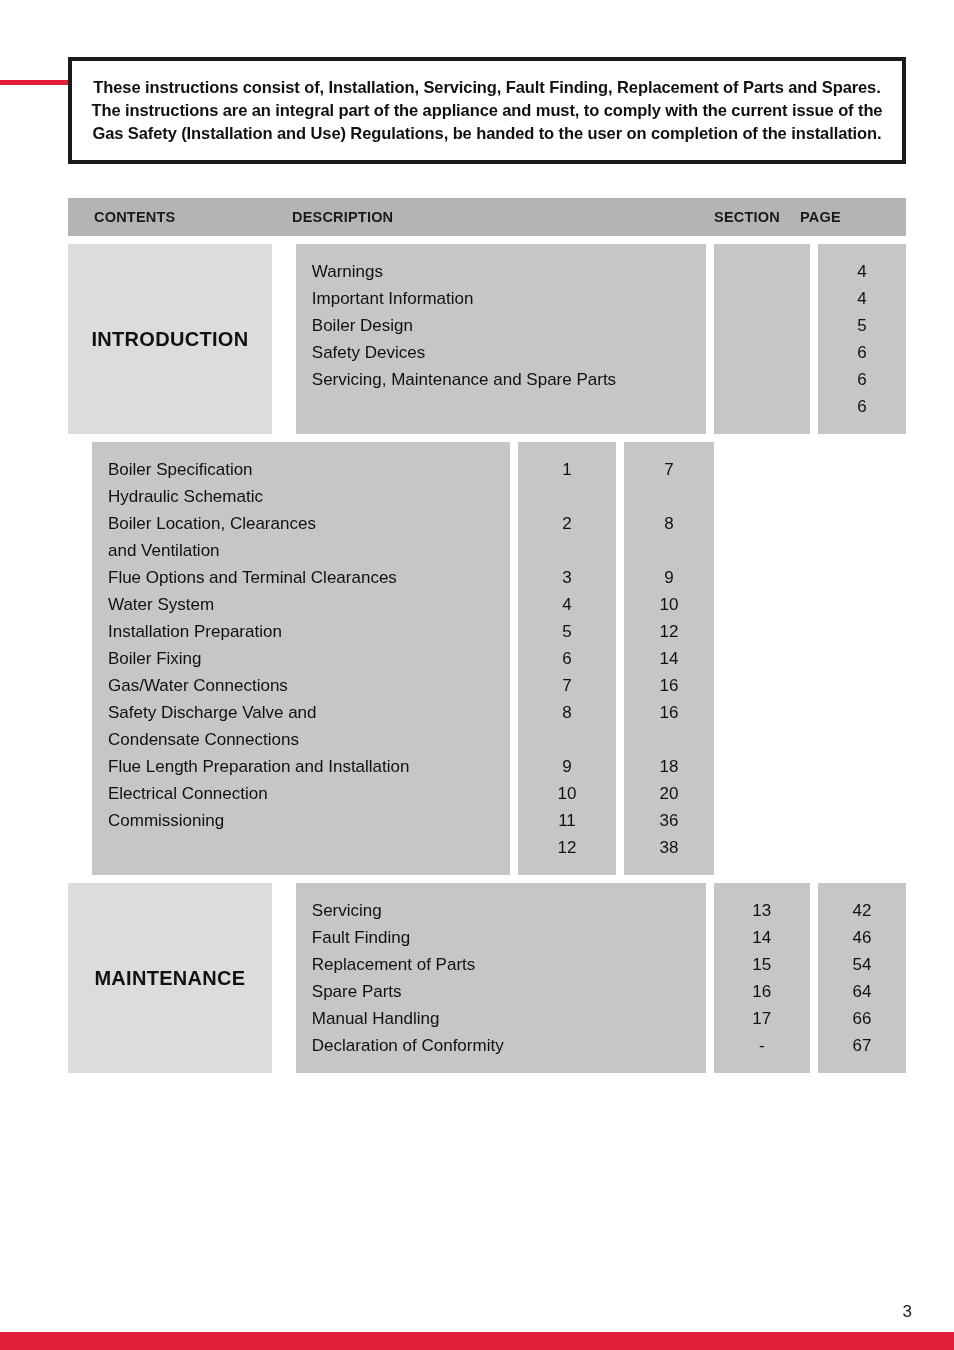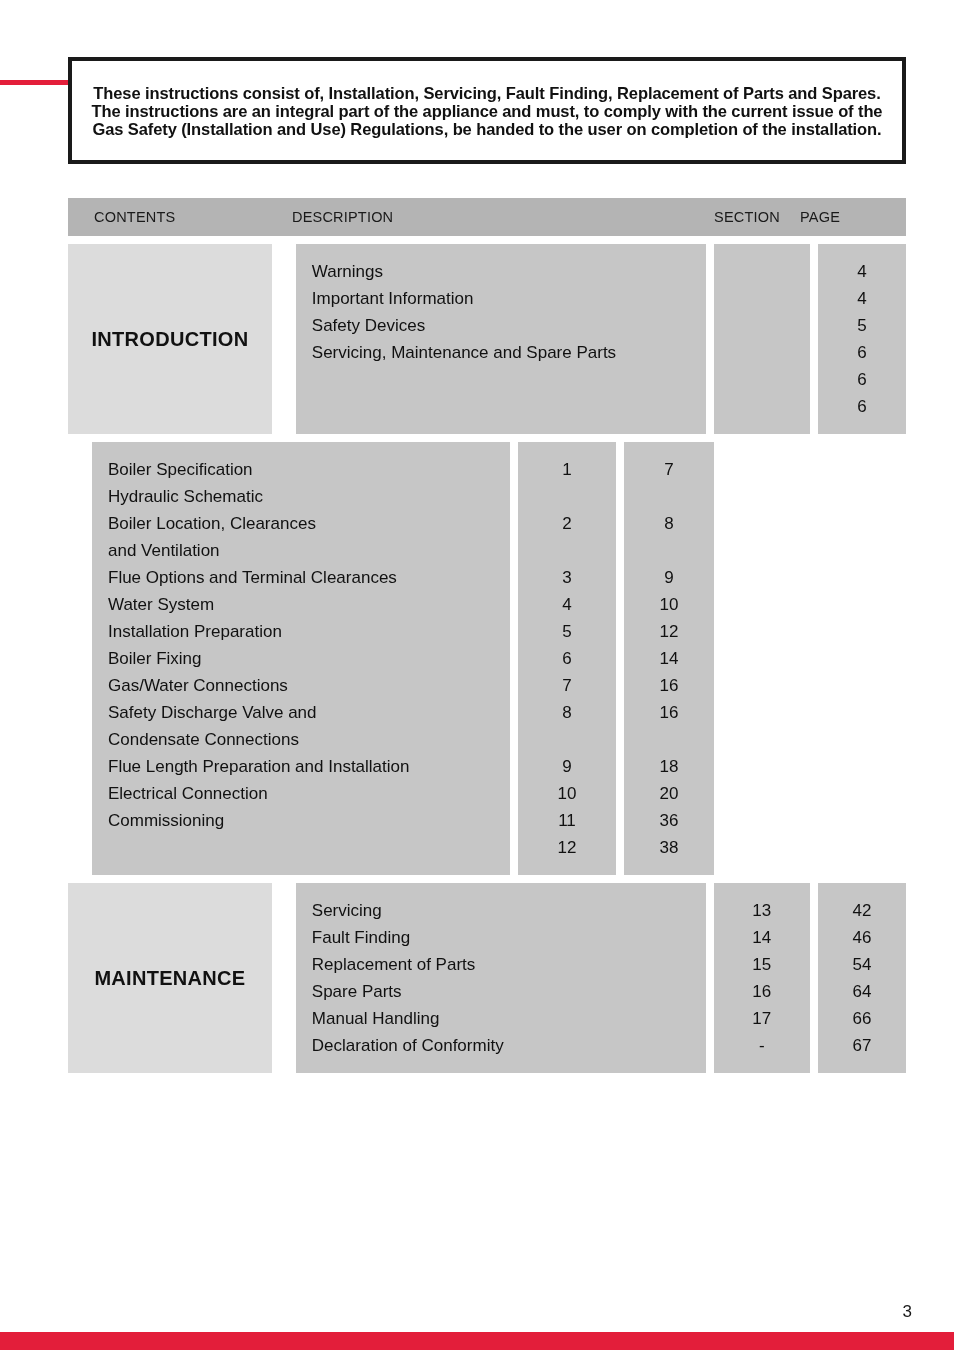--- a/index.html
+++ b/index.html
@@ -35,21 +35,21 @@
     box-sizing: border-box;
     border: 4px solid #1a1a1a;
     background: #ffffff;
     display: flex;
     align-items: center;
     justify-content: center;
   }
   .notice-text {
     font-size: 16.5px;
     font-weight: bold;
-    line-height: 18px;
+    line-height: 23px;
     text-align: center;
     color: #111111;
     padding: 0 10px;
     letter-spacing: -0.1px;
   }
 
   
   .toc {
     position: absolute;
     left: 68px;
@@ -78,21 +78,21 @@
     text-align: center;
     box-sizing: border-box;
   }
   .toc-header .h-page {
     width: 106px;
     text-align: left;
     box-sizing: border-box;
   }
   .toc-header span {
     font-size: 14.5px;
-    font-weight: normal;
+    font-weight: bold;
     color: #1a1a1a;
     letter-spacing: 0.2px;
   }
 
   .toc-group {
     display: flex;
     margin-top: 8px;
     align-items: stretch;
   }
 
@@ -190,20 +190,21 @@
     </div>
   </div>
 
   <div class="toc-group">
     <div class="cell-contents">
       <span>INTRODUCTION</span>
     </div>
     <div class="cell-desc">
       <div class="line">Warnings</div>
       <div class="line">Important Information</div>
+      <div class="line">Boiler Design</div>
       <div class="line">Safety Devices</div>
       <div class="line">Servicing, Maintenance and Spare Parts</div>
     </div>
     <div class="cell-section">
       <div class="line">&nbsp;</div>
       <div class="line">&nbsp;</div>
       <div class="line">&nbsp;</div>
       <div class="line">&nbsp;</div>
       <div class="line">&nbsp;</div>
       <div class="line">&nbsp;</div>

